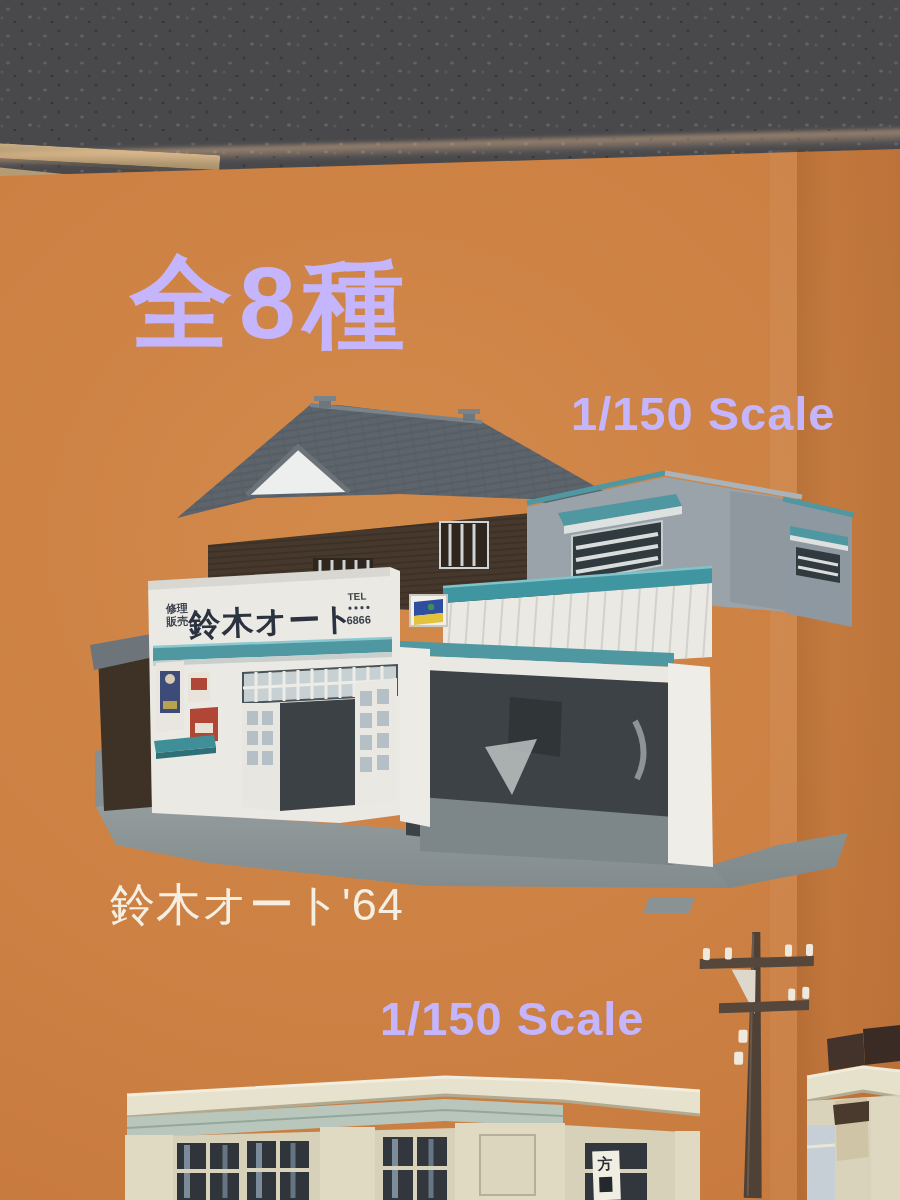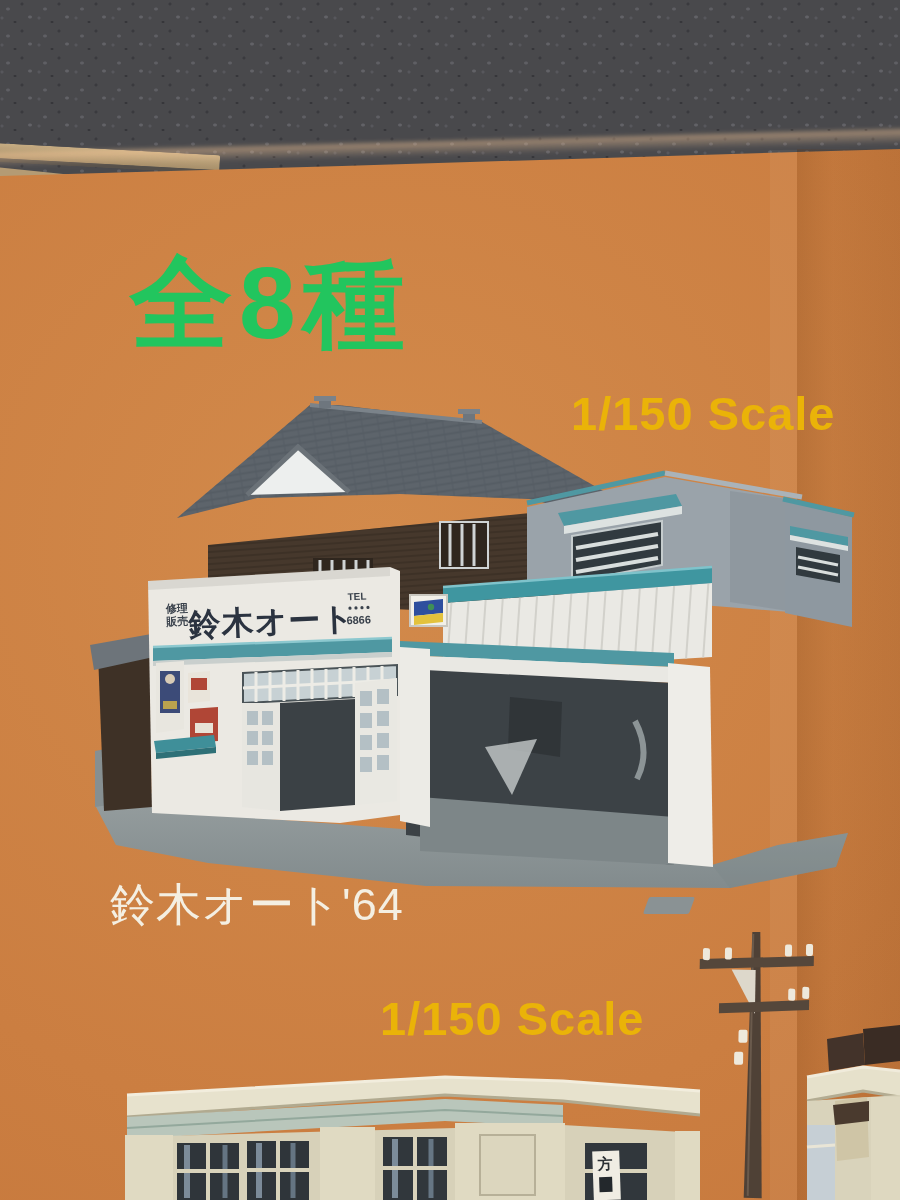--- a/index.html
+++ b/index.html
@@ -29,22 +29,22 @@
     background:radial-gradient(130% 90% at 42% 45%, #d28a4b 0%, #cb7e41 55%, #c3753a 100%);
     clip-path:polygon(0px 176px,342px 166px,797px 152px,900px 149px,900px 1200px,0px 1200px);}
   .box-top-glow{position:absolute;left:-10px;top:153px;width:930px;height:15px;
     background:linear-gradient(rgba(255,206,157,.5),rgba(255,206,157,0));
     transform:rotate(-1.5deg);transform-origin:left center;filter:blur(2px);}
   .box-fold-lite{position:absolute;left:770px;top:150px;width:27px;height:1050px;
     background:rgba(255,255,255,.05);}
   .box-fold-dark{position:absolute;left:797px;top:149px;width:103px;height:1051px;
     background:linear-gradient(90deg,rgba(101,48,8,.20),rgba(101,48,8,.09) 35%,rgba(101,48,8,.15));}
 
-  .label{position:absolute;color:#eab308;z-index:6;line-height:1;white-space:nowrap;}
-  .series{left:130px;top:252px;font-size:102px;font-weight:bold;letter-spacing:7px;color:#22c55e;}
+  .label{position:absolute;color:#c4b5fd;z-index:6;line-height:1;white-space:nowrap;}
+  .series{left:130px;top:252px;font-size:102px;font-weight:bold;letter-spacing:7px;color:#c4b5fd;}
   .scale-top{left:571px;top:390px;font-size:47px;font-weight:bold;letter-spacing:1px;}
   .caption{left:110px;top:882px;font-size:45px;font-weight:normal;letter-spacing:1px;color:#f4efe2;}
   .scale-bottom{left:380px;top:995px;font-size:47px;font-weight:bold;letter-spacing:1px;}
 
   svg{position:absolute;overflow:visible;}
   .svg-main{left:90px;top:395px;z-index:3;}
   .svg-bank{left:115px;top:1065px;z-index:3;}
   .svg-pole{left:690px;top:930px;z-index:4;}
   .svg-corner{left:805px;top:1025px;z-index:3;}
   .base-wedge{position:absolute;left:646px;top:897px;width:46px;height:17px;

